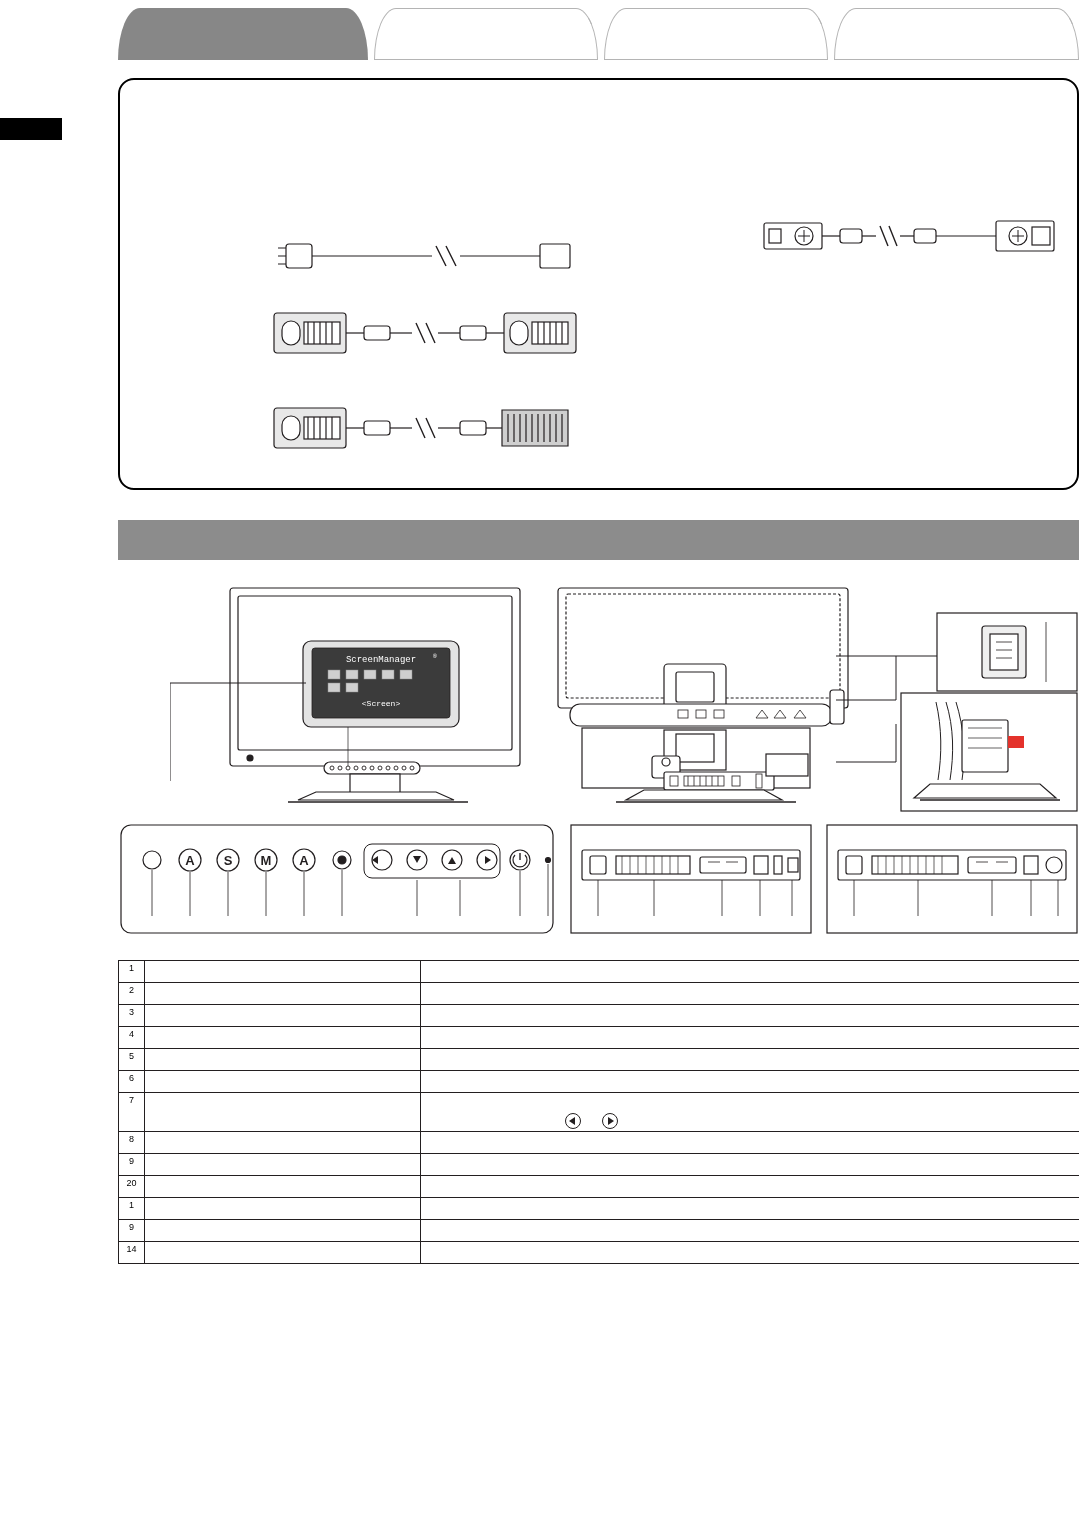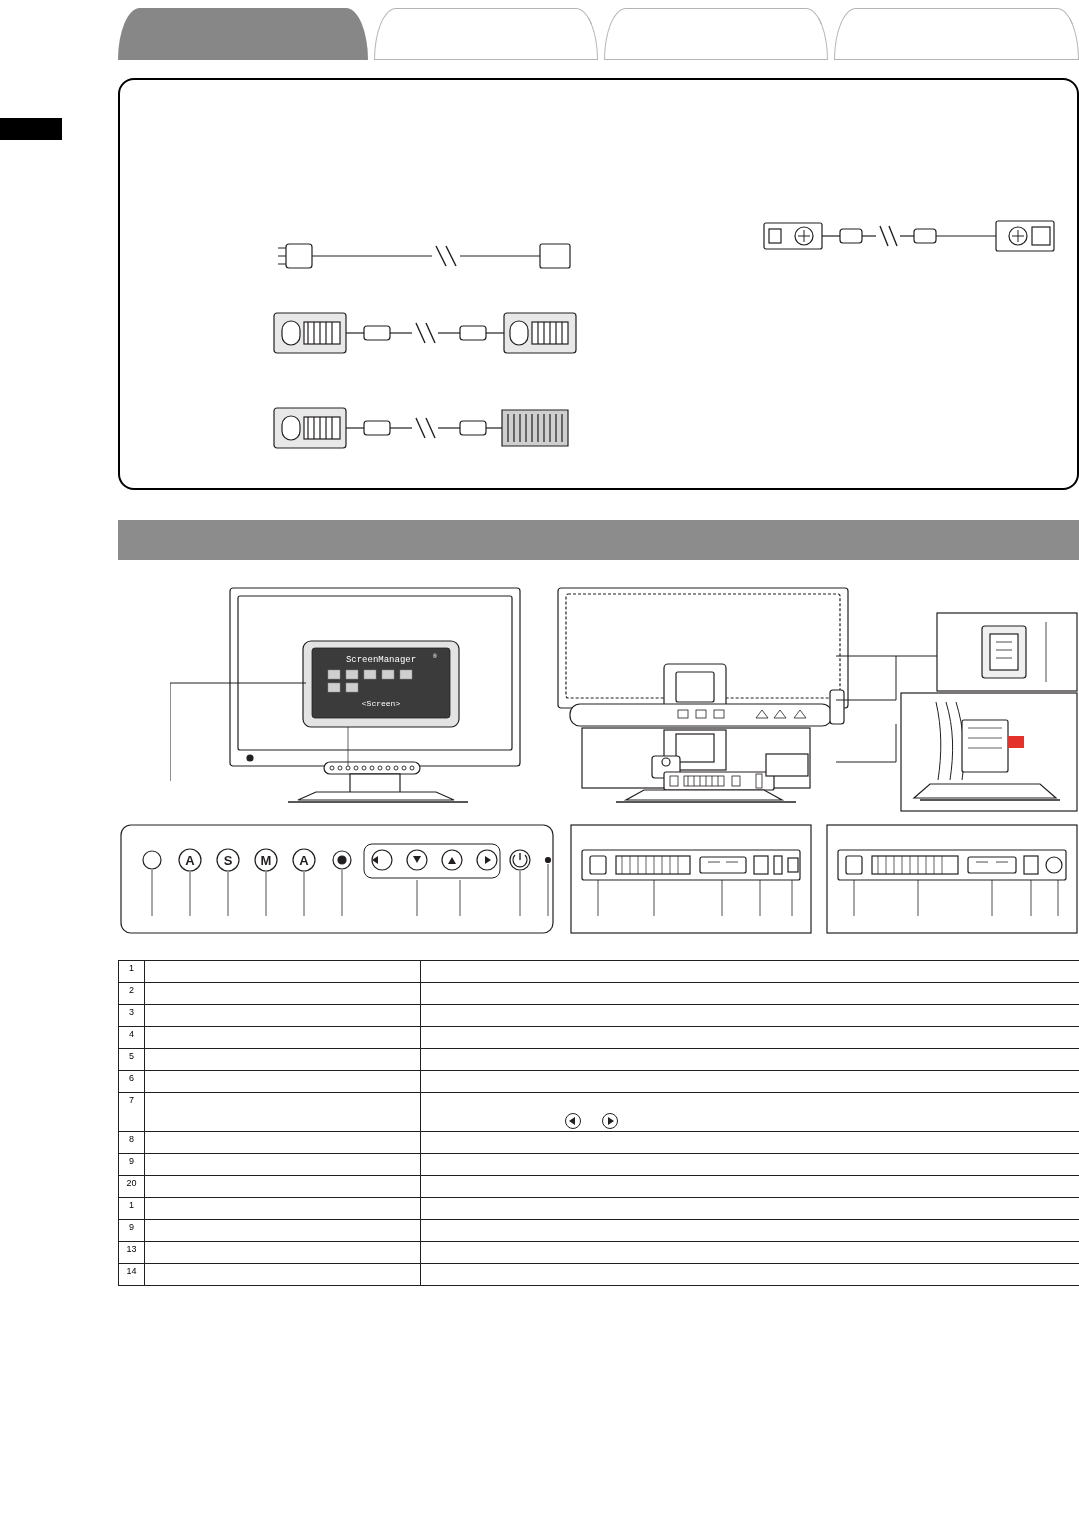--- a/index.html
+++ b/index.html
@@ -455,23 +455,18 @@
       <td class="col-num">1</td>
       <td class="col-name"></td>
       <td class="col-desc"></td>
     </tr>
     <tr>
       <td class="col-num">9</td>
       <td class="col-name"></td>
       <td class="col-desc"></td>
     </tr>
     <tr>
-      <td class="col-num">13</td>
-      <td class="col-name"></td>
-      <td class="col-desc"></td>
-    </tr>
-    <tr>
       <td class="col-num">14</td>
       <td class="col-name"></td>
       <td class="col-desc"></td>
     </tr>
   </tbody>
 </table>
 
 </body></html>

